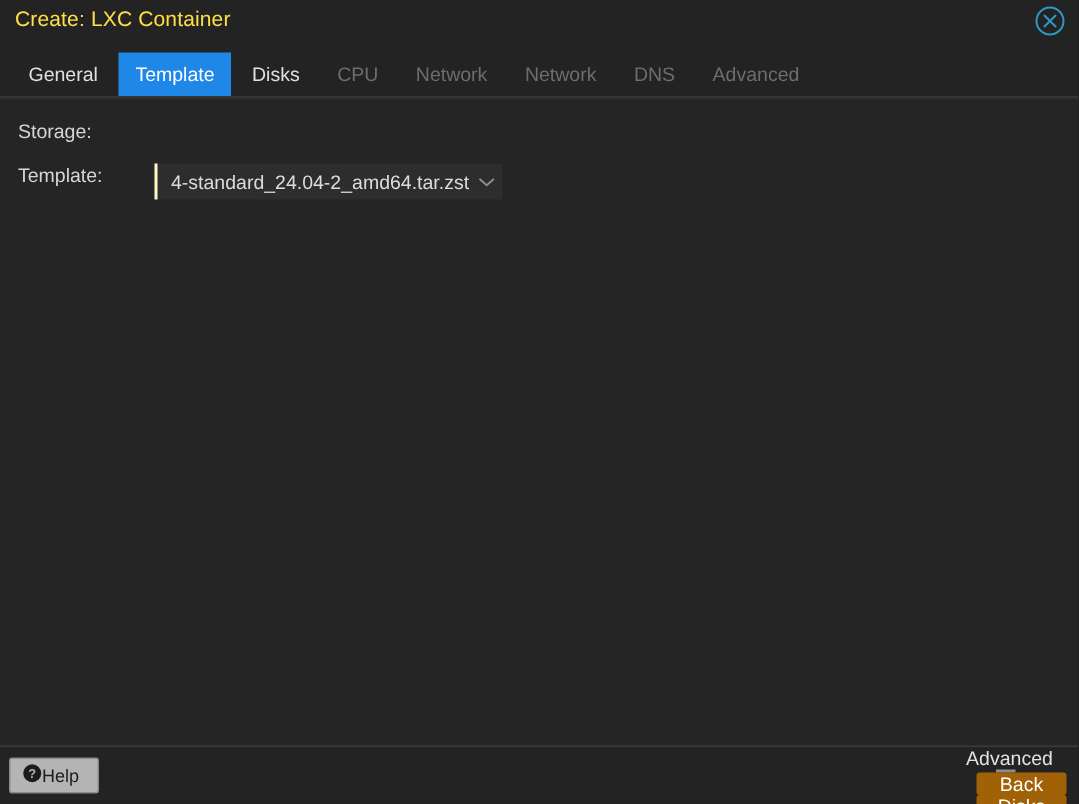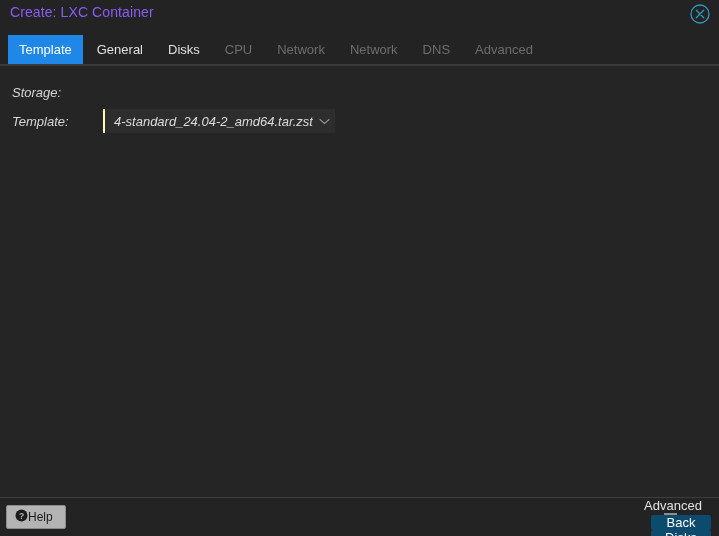--- a/index.html
+++ b/index.html
@@ -33,21 +33,21 @@
     background: #232323;
     border-bottom: 1px solid #3a3a3a;
     box-sizing: border-box;
   }
 
   .title {
     position: absolute;
     left: 10px;
     top: 4px;
     font-size: 14px;
-    color: #8b5cf6;
+    color: #fde047;
     letter-spacing: 0.1px;
     white-space: nowrap;
   }
 
   .close-btn {
     position: absolute;
     right: 8px;
     top: 3px;
     width: 22px;
     height: 22px;
@@ -100,24 +100,23 @@
 
   .form {
     position: absolute;
     left: 0;
     top: 14px;
     right: 0;
   }
 
   .form-row {
     display: flex;
-    align-items: center;
+    align-items: flex-start;
     height: 24px;
     margin-bottom: 5px;
-    font-style: italic;
   }
 
   .form-label {
     width: 103px;
     padding-left: 12px;
     box-sizing: border-box;
     font-size: 13px;
     color: #d6d6d6;
     white-space: nowrap;
   }
@@ -208,21 +207,21 @@
     border: 1px solid #8e8e8e;
     background: #2a2a2a;
     box-sizing: border-box;
     margin-right: 14px;
     cursor: pointer;
   }
 
   .btn {
     height: 25px;
     min-width: 60px;
-    background: #0c4a6e;
+    background: #a16207;
     color: #ffffff;
     border: none;
     border-radius: 2px;
     font-size: 13px;
     font-family: "Liberation Sans", sans-serif;
     cursor: pointer;
     padding: 0 14px;
     margin-left: 8px;
   }
 </style>
@@ -236,22 +235,22 @@
     <div class="title">Create: LXC Container</div>
 
     <div class="close-btn">
       <svg width="22" height="22" viewBox="0 0 22 22" xmlns="http://www.w3.org/2000/svg">
         <circle cx="11" cy="11" r="9" fill="none" stroke="#2e9ac4" stroke-width="1.3"></circle>
         <path d="M7.3 7.3 L14.7 14.7 M14.7 7.3 L7.3 14.7" stroke="#2e9ac4" stroke-width="1.3" stroke-linecap="round"></path>
       </svg>
     </div>
 
     <div class="tabbar">
+      <div class="tab">General</div>
       <div class="tab active">Template</div>
-      <div class="tab">General</div>
       <div class="tab">Disks</div>
       <div class="tab disabled">CPU</div>
       <div class="tab disabled">Network</div>
       <div class="tab disabled">Network</div>
       <div class="tab disabled">DNS</div>
       <div class="tab disabled">Advanced</div>
     </div>
   </div>
 
   <div class="body">

